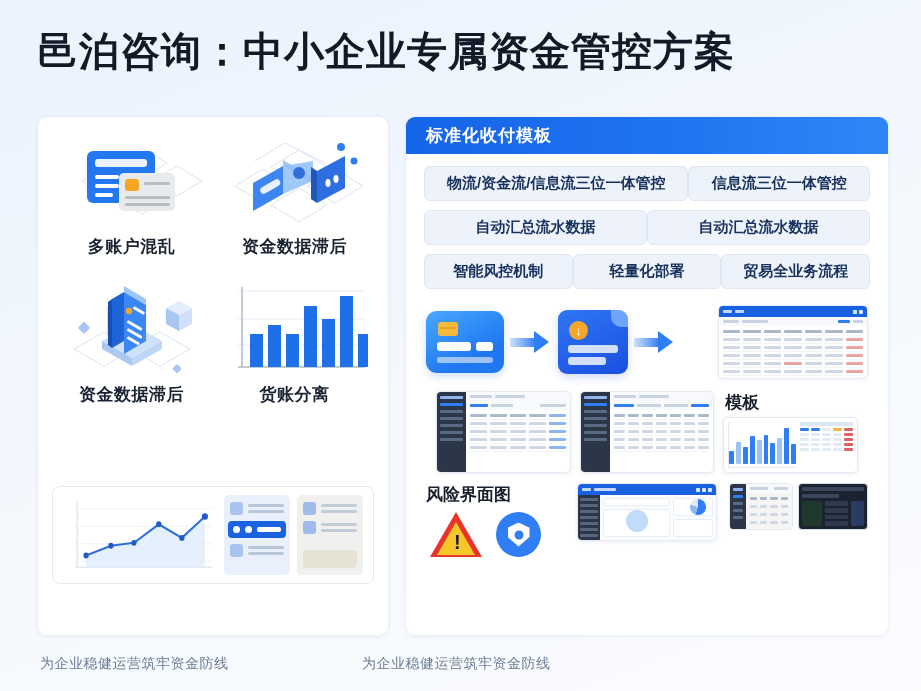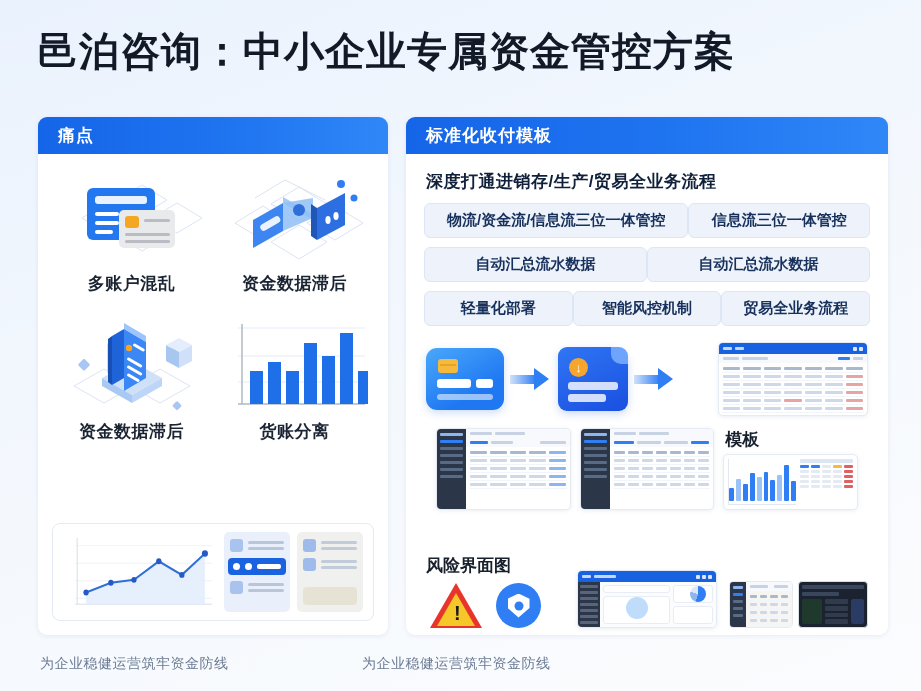--- a/index.html
+++ b/index.html
@@ -214,21 +214,21 @@
   .cm-bars b.lt { background: #9cc3f7; }
   .cm-cal { flex: 1; display: flex; flex-direction: column; gap: 2px; }
   .cm-cal .hd { height: 4px; background: #dde6f4; border-radius: 1px; }
   .cm-cal .rw { display: flex; gap: 2px; }
   .cm-cal .rw i { flex: 1; height: 3px; border-radius: 1px; background: #e4eaf4; }
   .cm-cal .rw i.c1 { background: #2f7ef4; }
   .cm-cal .rw i.c2 { background: #f5b93c; }
   .cm-cal .rw i.c3 { background: #e06161; }
 
   
-  .bottom-row { display: flex; gap: 12px; margin: 10px 6px 0; height: 108px; align-items: flex-end; }
+  .bottom-row { display: flex; gap: 12px; margin: 10px 6px 0; height: 108px; align-items: flex-start; }
   .b-col { flex: 1; display: flex; flex-direction: column; }
   .b-label { font-size: 17px; font-weight: 700; color: #18202d; margin-bottom: 6px; }
   .icon-pair { display: flex; align-items: center; gap: 14px; padding-left: 4px; }
 
   .warn-tri { width: 0; height: 0; position: relative;
               border-left: 26px solid transparent; border-right: 26px solid transparent;
               border-bottom: 45px solid #e8342b; }
   .warn-tri:after { content: ""; position: absolute; left: -19px; top: 10px;
               border-left: 19px solid transparent; border-right: 19px solid transparent;
               border-bottom: 33px solid #f6c728; }
@@ -281,21 +281,20 @@
 
   
   svg { display: block; }
 </style>
 </head>
 <body>
 
 <div class="title">邑泊咨询：中小企业专属资金管控方案</div>
 
 <div class="panel panel-left">
-  <div class="panel-head">痛点</div>
   <div class="panel-body">
 
     <div class="pain-grid">
 
       <div class="pain-cell">
         <div class="pain-art">
           <svg width="140" height="100" viewBox="0 0 140 100">
             <g stroke="#dbe4f2" fill="none" stroke-width="1">
               <path d="M20 50 L45 35 L70 50 L45 65 Z"></path>
               <path d="M55 32 L80 17 L105 32 L80 47 Z"></path>
@@ -465,34 +464,33 @@
       </div>
     </div>
 
   </div>
 </div>
 
 <div class="panel panel-right">
   <div class="panel-head">标准化收付模板</div>
   <div class="panel-body">
 
-    <div class="sub-head">深度打通进销存/生产/贸易全业务流程</div>
 
     <div class="pill-rows">
       <div class="pill-row">
         <span class="pill wide">物流/资金流/信息流三位一体管控</span>
         <span class="pill">信息流三位一体管控</span>
       </div>
       <div class="pill-row">
         <span class="pill">自动汇总流水数据</span>
         <span class="pill">自动汇总流水数据</span>
       </div>
       <div class="pill-row">
+        <span class="pill">智能风控机制</span>
         <span class="pill">轻量化部署</span>
-        <span class="pill">智能风控机制</span>
         <span class="pill">贸易全业务流程</span>
       </div>
     </div>
 
     <div class="flow">
       <div class="flow-card">
         <span class="fc-chip"></span>
           <span class="fc-l1"></span>
           <span class="fc-l2"></span>
           <span class="fc-l3"></span>

